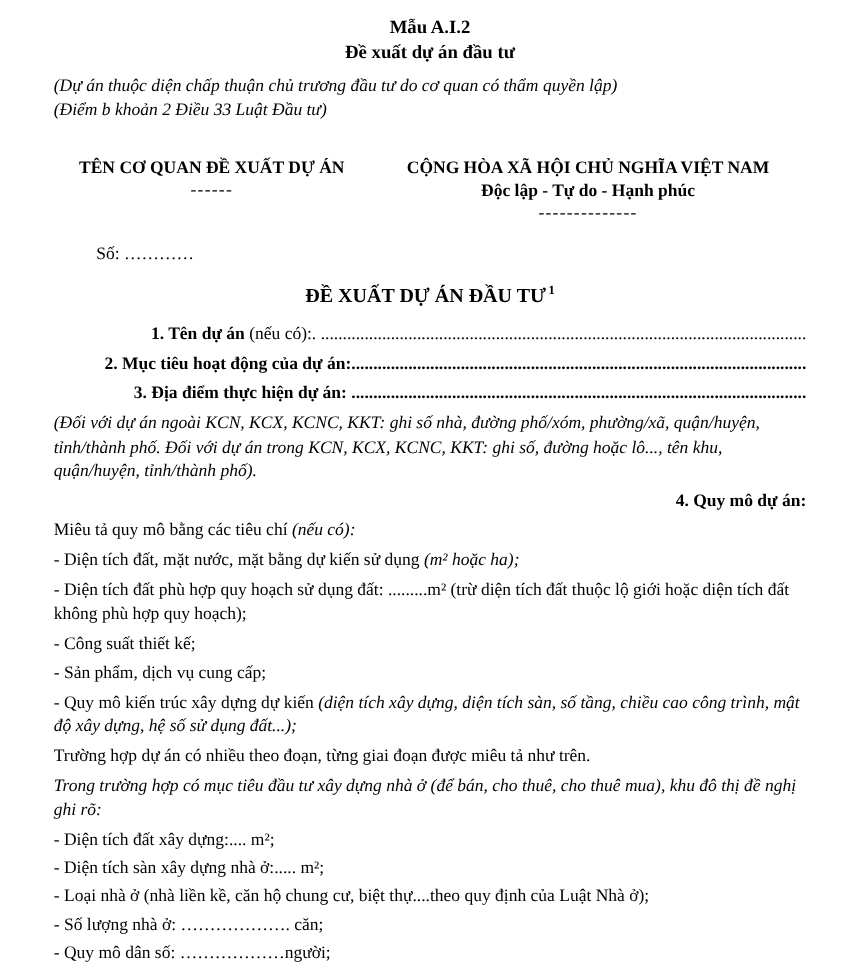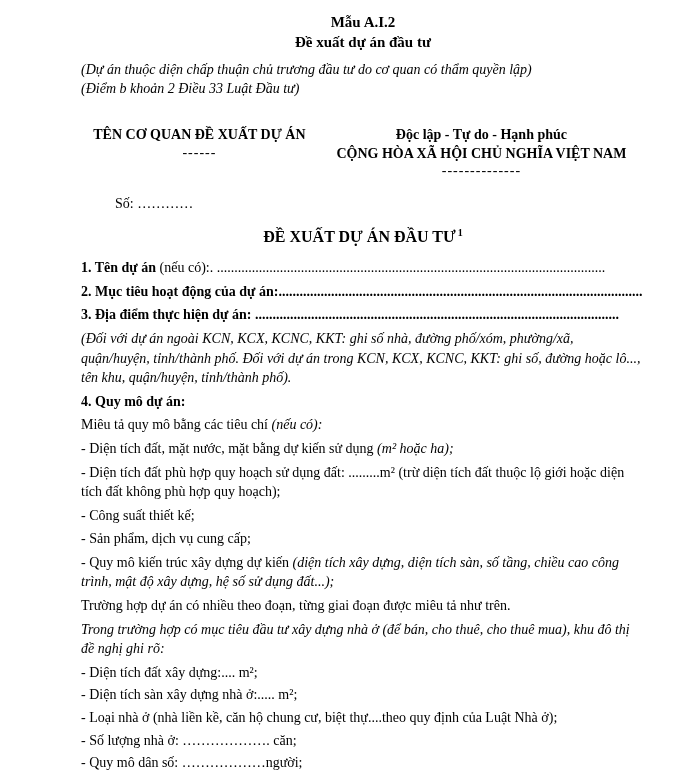--- a/index.html
+++ b/index.html
@@ -1,28 +1,28 @@
 <!DOCTYPE html>
 <html lang="vi"><head>
 <meta charset="utf-8">
 <style>
   html, body { margin: 0; padding: 0; background: #ffffff; }
   .page {
     width: 693px;
     height: 774px;
     box-sizing: border-box;
-    padding: 12px 48px 6px 81px;
+    padding: 12px 48px 6px 43px;
     background: #ffffff;
     color: #000000;
     font-family: "Liberation Serif", "DejaVu Serif", serif;
     font-size: 14px;
     line-height: 1.4;
     overflow: hidden;
   }
-  .bold   { font-weight: bold; }
+  .bold   { font-weight: bold; text-align: right; }
   .italic { font-style: italic; }
   .normal { font-weight: normal; font-style: normal; }
 
   .form-head { font-size: 15px; font-weight: bold; line-height: 1.35; text-align: center; }
   .subtitle  { font-style: italic; text-align: left; line-height: 1.4; }
   .subtitle-block { margin-top: 7px; }
 
   .header-row { display: flex; margin-top: 27px; }
   .header-col-left  { width: 42%; text-align: center; }
   .header-col-right { width: 58%; text-align: center; }
@@ -54,22 +54,22 @@
     <div class="subtitle">(Dự án thuộc diện chấp thuận chủ trương đầu tư do cơ quan có thẩm quyền lập)</div>
     <div class="subtitle">(Điểm b khoản 2 Điều 33 Luật Đầu tư)</div>
   </div>
 
   <div class="header-row">
     <div class="header-col-left">
       <div class="agency-inner">TÊN CƠ QUAN ĐỀ XUẤT DỰ ÁN</div>
       <div class="divider">------</div>
     </div>
     <div class="header-col-right">
+      <div class="motto-line">CỘNG HÒA XÃ HỘI CHỦ NGHĨA VIỆT NAM</div>
       <div class="motto-line">Độc lập - Tự do - Hạnh phúc</div>
-      <div class="motto-line">CỘNG HÒA XÃ HỘI CHỦ NGHĨA VIỆT NAM</div>
       <div class="divider">--------------</div>
     </div>
   </div>
 
   <div class="so-line">Số: …………</div>
 
   <div class="main-title">
     <span>ĐỀ XUẤT DỰ ÁN ĐẦU TƯ</span><sup>1</sup>
   </div>
 

